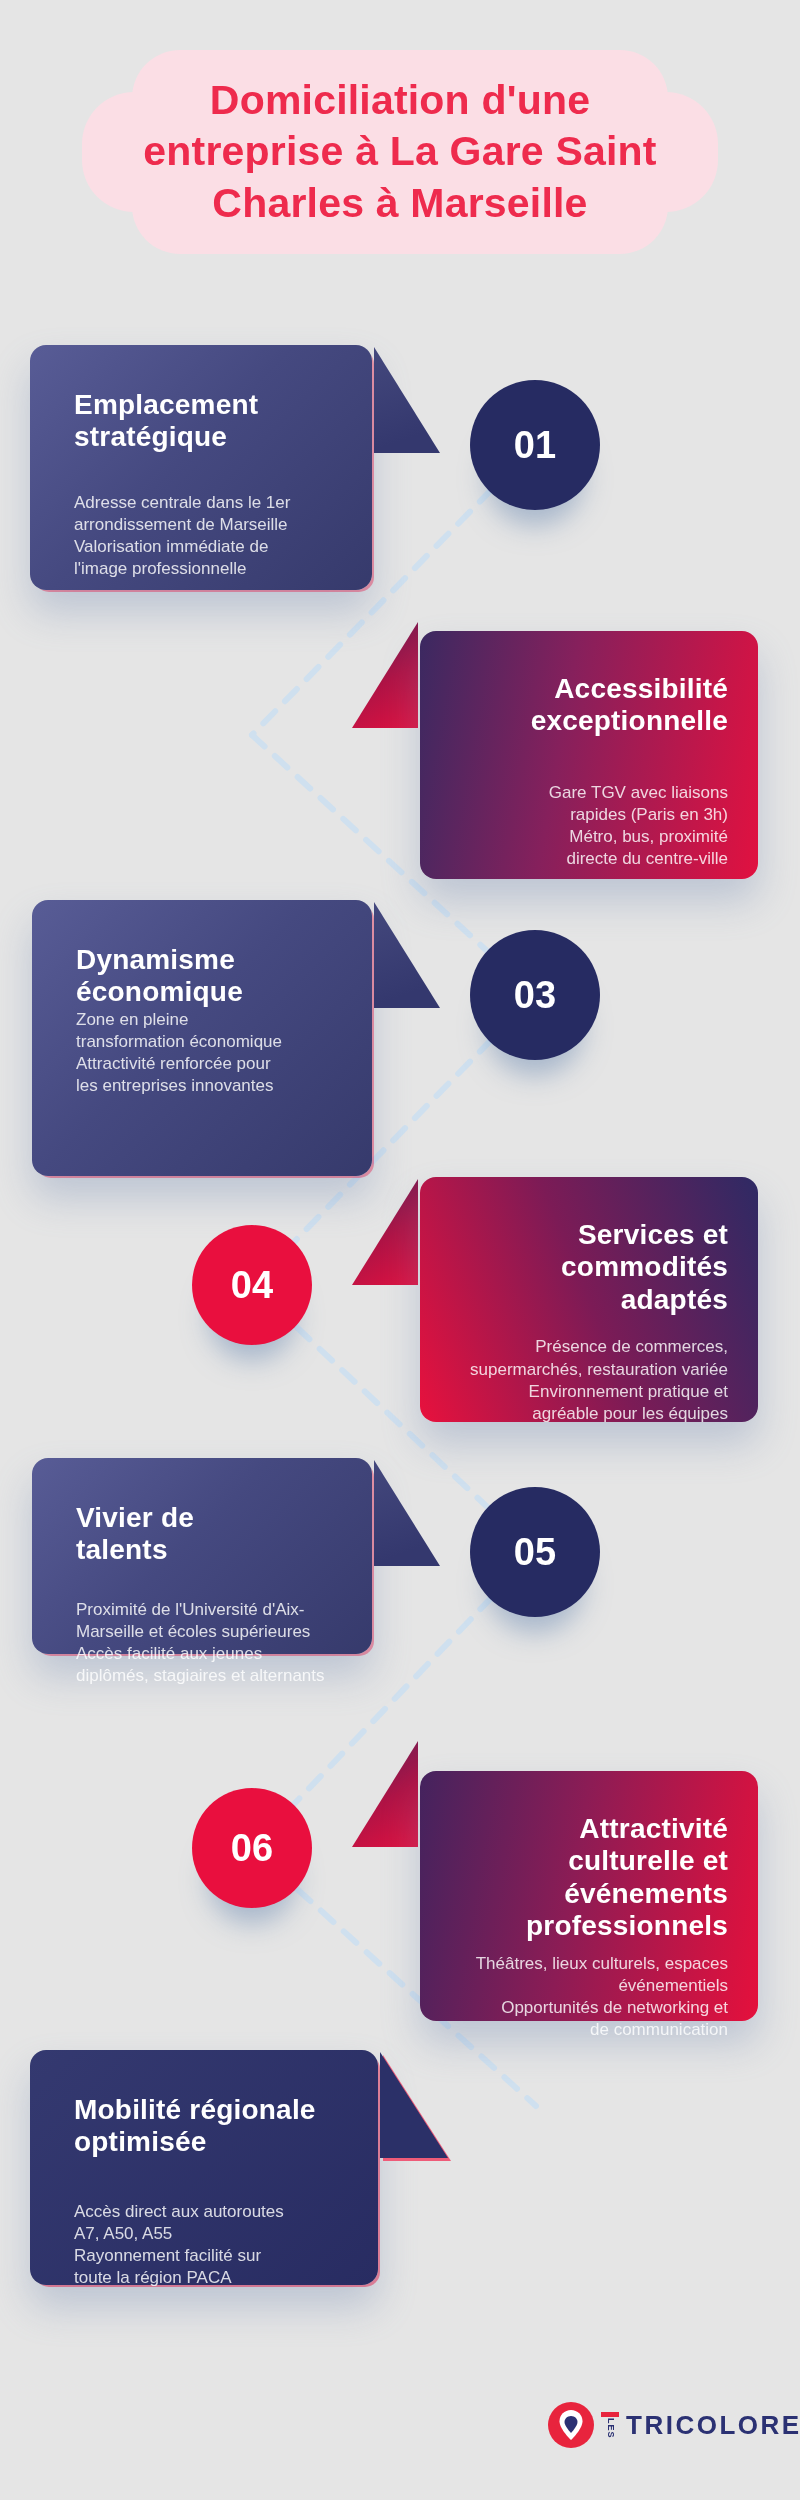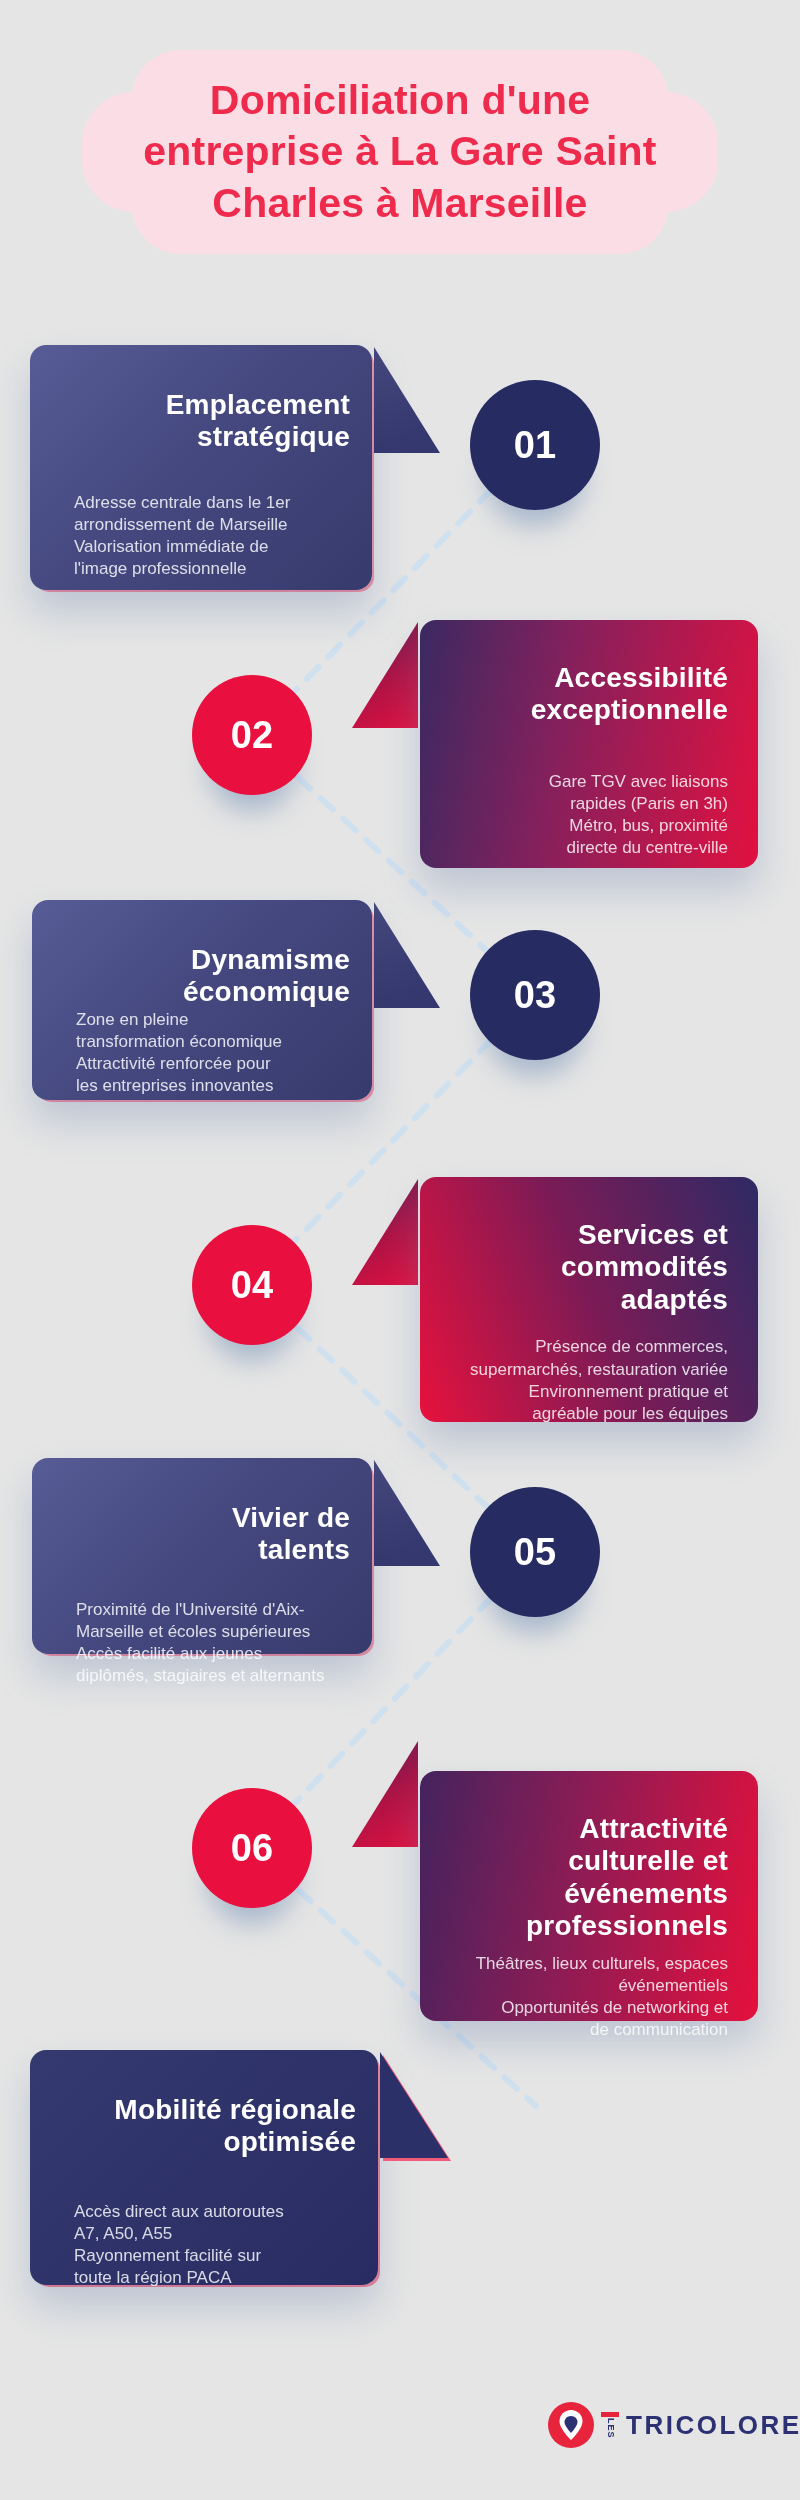--- a/index.html
+++ b/index.html
@@ -17,29 +17,29 @@
     position:absolute;inset:0;display:flex;align-items:center;justify-content:center;
     text-align:center;color:#ee2b4d;font-size:41px;font-weight:700;line-height:1.26;
     white-space:pre-line;z-index:1;letter-spacing:.2px;
   }
   
   .connectors{position:absolute;left:0;top:0;z-index:0;}
   .connectors line{stroke:#cfe0ef;stroke-width:6;stroke-dasharray:17 14;stroke-linecap:round;}
   
   .card{position:absolute;border-radius:16px;color:#fff;z-index:2;box-sizing:border-box;
     box-shadow:0 22px 38px rgba(110,135,175,.33);}
-  .card .t{font-size:28px;font-weight:700;line-height:1.16;white-space:pre-line;letter-spacing:.2px;text-align:right;}
+  .card .t{font-size:28px;font-weight:700;line-height:1.16;white-space:pre-line;letter-spacing:.2px;}
   .card .b{font-size:17px;line-height:1.3;white-space:pre-line;color:rgba(255,255,255,.82);}
   .card.side-left{text-align:left;padding:44px 22px 0 44px;}
   .card.side-right{text-align:right;padding:42px 30px 0 14px;}
   .card1,.card3,.card5{background:linear-gradient(135deg,#585c96 0%,#454980 45%,#363a6c 100%);
     box-shadow:3px 3px 0 -1px rgba(229,17,64,.38),0 22px 38px rgba(110,135,175,.33);}
   .card7{background:linear-gradient(135deg,#343970 0%,#282c62 100%);
     box-shadow:3px 3px 0 -1px rgba(229,17,64,.45),0 22px 38px rgba(110,135,175,.33);}
-  .card2{background:linear-gradient(100deg,#3b2961 0%,#86205c 42%,#e11140 100%);}
+  .card2{background:linear-gradient(100deg,#3b2961 0%,#86205c 42%,#e11140 100%);margin-top:11px;}
   .card4{background:linear-gradient(68deg,#e8113d 0%,#7c1b56 50%,#2e2a64 100%);}
   .card6{background:linear-gradient(100deg,#44235e 0%,#8c1c55 45%,#e5103c 100%);}
   .card1 .b{margin-top:38px;} .card2 .b{margin-top:44px;} .card3 .b{}
   .card4 .b{margin-top:20px;} .card5 .b{margin-top:32px;} .card6 .b{margin-top:10px;}
   .card7 .b{margin-top:42px;}
   
   .ptr{position:absolute;width:66px;height:106px;z-index:2;}
   .ptrA{clip-path:polygon(0 0,100% 100%,0 100%);
     background:linear-gradient(160deg,#44487d 0%,#34386e 80%);}
   .ptrB{clip-path:polygon(100% 0,100% 100%,0 100%);
@@ -94,25 +94,22 @@
 
   <div class="ptr ptrB" style="left:352px;top:622px;"></div>
   <div class="card card2 side-right" style="left:420px;top:620px;width:338px;height:248px;">
     <div class="t">Accessibilité
 exceptionnelle</div>
     <div class="b">Gare TGV avec liaisons
 rapides (Paris en 3h)
 Métro, bus, proximité
 directe du centre-ville</div>
   </div>
-  <div class="step red" style="left:192px;top:675px;">
-    <span>02</span>
-  </div>
 
-  <div class="card card3 side-left" style="left:32px;top:900px;width:340px;height:200px;">
+  <div class="card card3 side-left" style="left:32px;top:900px;width:340px;height:276px;">
     <div class="t">Dynamisme
 économique</div>
     <div class="b">Zone en pleine
 transformation économique
 Attractivité renforcée pour
 les entreprises innovantes</div>
   </div>
   <div class="ptr ptrA" style="left:374px;top:902px;"></div>
   <div class="step navy" style="left:470px;top:930px;">
     <span>03</span>

